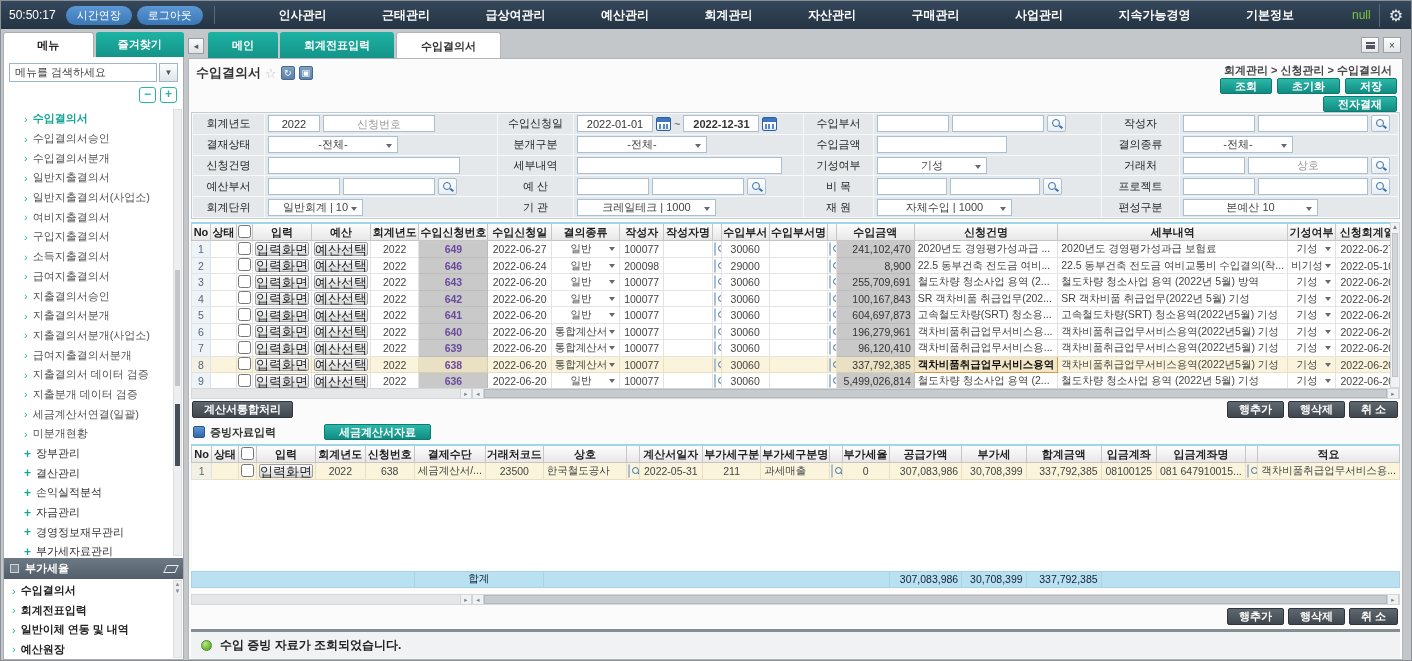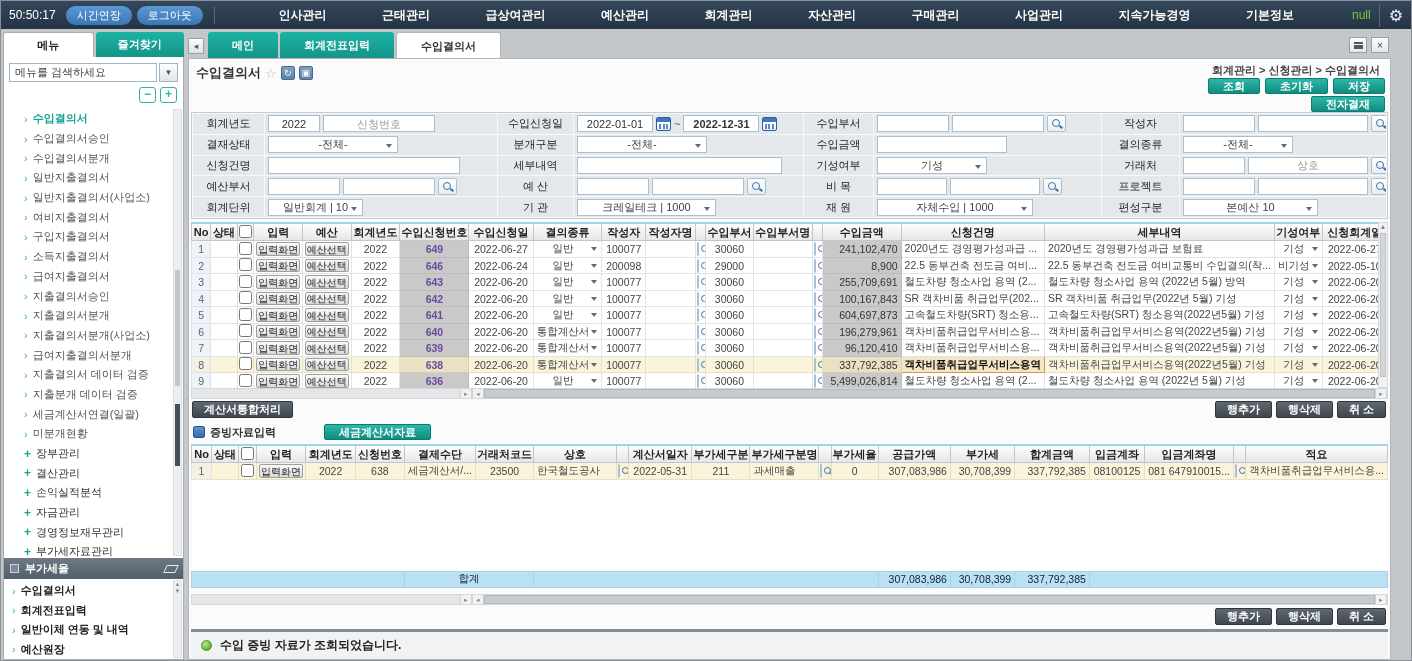--- a/index.html
+++ b/index.html
@@ -11,21 +11,21 @@
   .topbar { height:28px; background:linear-gradient(#35475b,#243443); display:flex; align-items:center; flex:0 0 28px; }
   .timer { color:#fff; font-size:12px; margin:0 10px 0 8px; }
   .pill { background:linear-gradient(#5b97d4,#3a77b5); color:#fff; border-radius:10px; padding:2px 11px; font-size:11px; margin-right:5px; border:none; cursor:pointer; }
   .topdiv { width:1px; height:18px; background:#56импort6a7b; background:#56687a; margin:0 6px; }
   .topnav { flex:1; display:flex; justify-content:space-around; padding:0 30px; }
   .topnav .nav-item { color:#fff; font-weight:bold; font-size:12px; cursor:pointer; }
   .null-txt { color:#7ec83f; font-size:12px; margin-right:8px; }
   .gear { color:#e8ecef; font-size:16px; border-left:1px solid #56687a; padding:2px 8px 2px 9px; cursor:pointer; }
 
   
-  .workspace { flex:1; display:flex; padding:2px 20px 0 2px; min-height:0; }
+  .workspace { flex:1; display:flex; padding:2px 8px 0 2px; min-height:0; }
 
   
   .sidebar { width:181px; flex:0 0 181px; display:flex; flex-direction:column; }
   .side-tabs { height:26px; display:flex; align-items:flex-end; flex:0 0 26px; }
   .stab { flex:1; text-align:center; height:25px; line-height:25px; font-weight:bold; cursor:pointer; border-radius:3px 3px 0 0; }
   .stab.on { background:#fff; color:#222; border:1px solid #a9adb1; border-bottom:none; }
   .stab.off { background:linear-gradient(#1db3a4,#149488); color:#fff; margin-left:2px; }
   .side-body { flex:1; background:#fff; border:1px solid #a9adb1; border-top:none; display:flex; flex-direction:column; min-height:0; }
   .search-row { display:flex; margin:6px 5px 2px 5px; }
   .search-box { flex:1; border:1px solid #9fb6c9; height:19px; display:flex; align-items:center; padding:0 5px; color:#444; background:#fff; }
@@ -104,21 +104,21 @@
   table.grid { border-collapse:collapse; table-layout:fixed; }
   .grid th { background:linear-gradient(#fdfdfd,#e7e7e7); border:1px solid #c6c6c6; border-top:2px solid #9ed7ec; height:18px; font-size:11px; font-weight:bold; color:#222; padding:0 1px; overflow:hidden; white-space:nowrap; }
   .grid td { border:1px solid #e3e3e3; height:16.4px; font-size:10.5px; color:#444; padding:0 3px; overflow:hidden; white-space:nowrap; background:#fff; }
   .grid td.no { background:#eef3f8; border-color:#dde3e9; color:#567; text-align:center; }
   .grid td.ctr { text-align:center; }
   .grid td.rt { text-align:right; }
   .grid td.gray { background:#c9c9c9; border-color:#bcbcbc; color:#333; }
   .grid td.seq { background:#c9c9c9; border-color:#bcbcbc; color:#6b4a9e; font-weight:bold; text-align:center; }
   .grid td.chk, .grid th.chk { text-align:center; padding:0; }
   .grid td.cbtn { padding:1px 2px; }
-  .gbtn { width:100%; height:13.5px; background:linear-gradient(#fafafa,#d9d9d9); border:1px solid #999fa5; border-radius:2px; font-size:10px; color:#222; line-height:11px; cursor:pointer; font-family:inherit; }
+  .gbtn { width:100%; height:13.5px; background:linear-gradient(#fafafa,#d9d9d9); border:1px solid #999fa5; border-radius:2px; font-size:13px; color:#222; line-height:11px; cursor:pointer; font-family:inherit; }
   .grid td.drop { position:relative; padding-right:12px; text-align:center; }
   .grid td.drop:after { content:""; position:absolute; right:4px; top:6px; border-left:3.5px solid transparent; border-right:3.5px solid transparent; border-top:4px solid #667; }
   .grid td.magcell { padding:0 1px; }
   .magbtn.mini { width:100%; height:14px; }
   .magbtn.mini:before { left:3px; top:2px; width:5px; height:5px; }
   .magbtn.mini:after { left:9px; top:8px; }
   tr.sel td { background:#fbf4dc; border-color:#e9e0c4; }
   tr.sel td.gray, tr.sel td.seq { background:#eae1c4; border-color:#d8cfae; }
   tr.sel td.no { background:#f4f1e2; }
   td.focus { background:#f3e6c6 !important; border:1px solid #cf9b4a !important; font-weight:bold; color:#111 !important; }
@@ -526,21 +526,21 @@
                   </td>
               <td class="flabel">기  관</td>
               <td>
                     <div class="fcell">
                       <div class="selbox" style="width:139px">크레일테크 | 1000</div>
                     </div>
                   </td>
               <td class="flabel">재  원</td>
               <td>
                     <div class="fcell">
-                      <div class="selbox" style="width:156px">자체수입 | 1000</div>
+                      <div class="selbox" style="width:135px">자체수입 | 1000</div>
                     </div>
                   </td>
               <td class="flabel">편성구분</td>
               <td>
                     <div class="fcell">
                       <div class="selbox" style="width:135px">본예산 10</div>
                     </div>
                   </td>
             </tr>
           </tbody>

